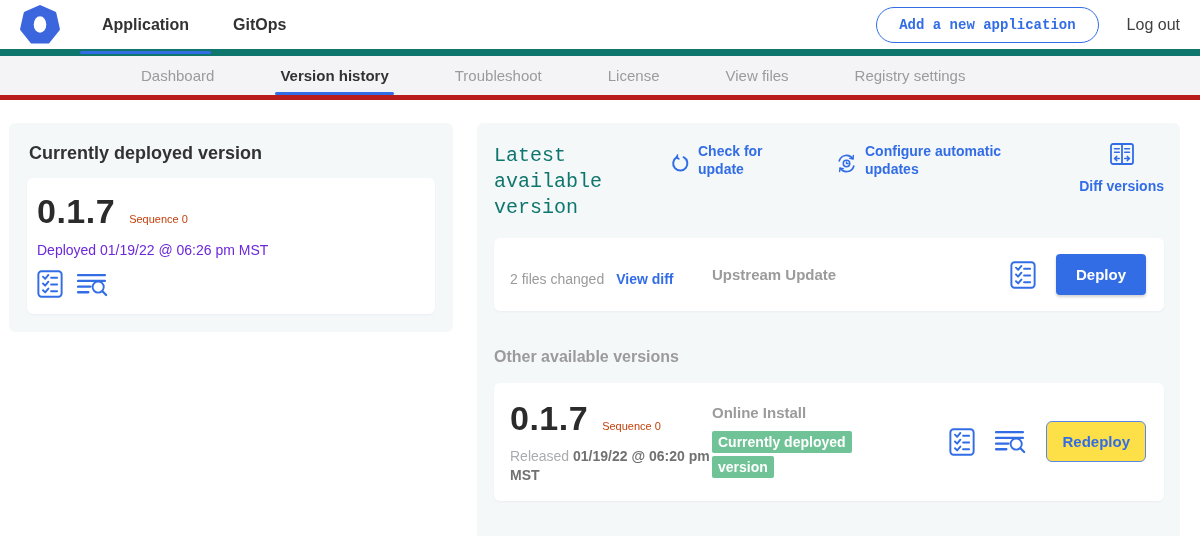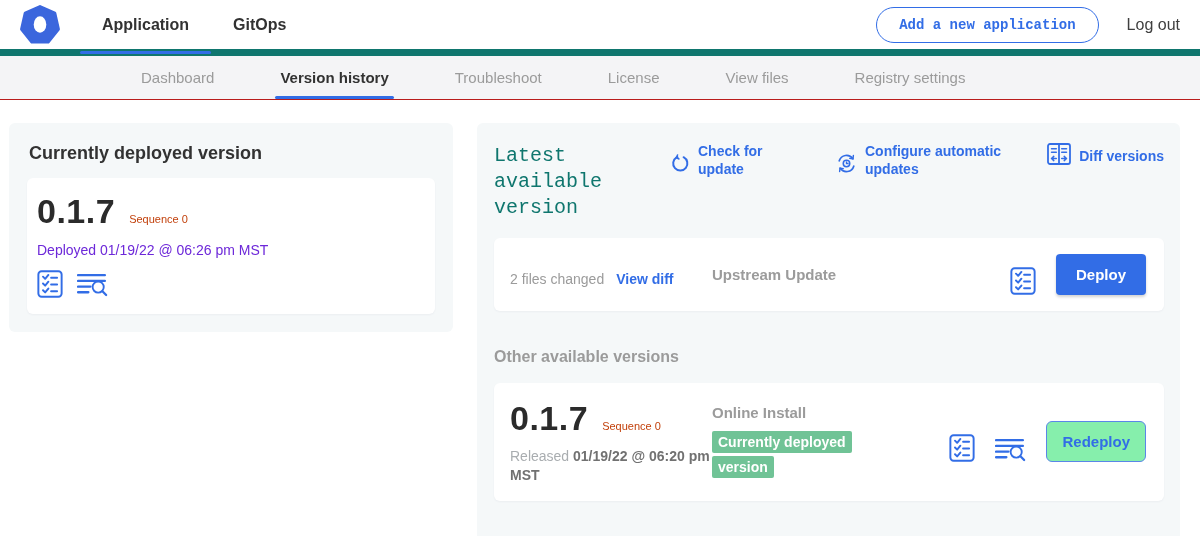--- a/index.html
+++ b/index.html
@@ -17,21 +17,21 @@
              padding:0 22px; font-size:16px; font-weight:600; color:#323232; cursor:pointer; }
   .top-tab.active::after { content:""; position:absolute; left:0; right:0; bottom:-1px;
              height:3px; background:#326de6; border-radius:2px; }
   .topnav-right { margin-left:auto; display:flex; align-items:center; gap:28px; }
   .add-app-btn { border:1px solid #326de6; background:#fff; color:#326de6; font-weight:700;
              font-size:14px; padding:9px 22px; border-radius:20px; cursor:pointer;
              font-family:Liberation Mono, monospace; }
   .logout { font-size:16px; color:#3f3f3f; cursor:pointer; }
   
   .subnav { height:44px; background:#f4f4f6; display:flex; align-items:stretch;
-            padding-left:141px; gap:66px; border-bottom:1px solid #b91c1c; }
+            padding-left:141px; gap:66px; border-bottom:5px solid #b91c1c; }
   .subnav-item { display:flex; align-items:center; font-size:15px; color:#9b9b9b;
             position:relative; cursor:pointer; white-space:nowrap; }
   .subnav-item.active { color:#323232; font-weight:600; }
   .subnav-item.active::after { content:""; position:absolute; left:-5px; right:-5px; bottom:0;
             height:3px; background:#326de6; border-radius:2px; }
   
   .content { display:flex; align-items:flex-start; gap:24px; padding:23px 20px 0 9px; }
   .panel { background:#f5f8f9; border-radius:6px; }
   .left-panel { width:444px; padding:18px; flex-shrink:0; }
   .left-panel-title { font-size:18px; font-weight:700; color:#323232; margin:2px 0 14px 2px; }
@@ -44,35 +44,35 @@
   .icon-row { display:flex; align-items:center; gap:14px; margin-top:12px; }
   .icon-btn { cursor:pointer; display:inline-flex; color:#326de6; }
   
   .right-panel { flex:1; padding:20px 16px 40px 17px; min-height:480px; }
   .right-header { display:flex; align-items:flex-start; }
   .right-title { font-size:20px; color:#0f766e; width:128px; line-height:1.3; flex-shrink:0;font-family:Liberation Mono, monospace; }
   .header-action { display:flex; align-items:flex-end; gap:8px; color:#326de6; font-size:14px;
             font-weight:600; line-height:1.25; cursor:pointer; }
   .ha-check { margin-left:48px; width:104px; }
   .ha-config { margin-left:62px; width:170px; }
-  .ha-diff { margin-left:auto; align-items:center; }
+  .ha-diff { margin-left:auto; align-items:center;flex-direction:column; }
   .header-action svg { flex-shrink:0; }
   .version-card { background:#fff; border-radius:6px; padding:16px; display:flex;
             align-items:center; margin-top:17px; box-shadow:0 1px 2px rgba(50,50,93,.05); }
   .vc-left { width:202px; flex-shrink:0; }
   .released { font-size:14px; color:#a9adb0; margin-top:9px; line-height:1.35; }
   .released .date { color:#717171; font-weight:700; }
   .files-row { margin-top:9px; font-size:14px; color:#9b9b9b; display:flex; gap:12px; }
   .view-diff { color:#326de6; font-weight:700; cursor:pointer; }
   .vc-mid { flex:1; font-size:15px; font-weight:600; color:#9b9b9b; padding-right:10px; }
-  .vc-right { display:flex; align-items:flex-end; gap:20px; padding-right:2px; }
+  .vc-right { display:flex; align-items:center; gap:20px; padding-right:2px; }
   .deploy-btn { background:#326de6; color:#fff; border:none; font-weight:700; font-size:15px;
             padding:12px 20px; border-radius:4px; cursor:pointer;
             box-shadow:0 2px 3px rgba(0,0,0,.18); font-family:"Liberation Sans", sans-serif; }
-  .redeploy-btn { background:#86efac; color:#326de6; border:1px solid #5b86e8; font-weight:700;
+  .redeploy-btn { background:#fde047; color:#326de6; border:1px solid #5b86e8; font-weight:700;
             font-size:15px; padding:11px 15px; border-radius:6px; cursor:pointer;
             font-family:"Liberation Sans", sans-serif; }
   .other-title { font-size:16px; color:#9b9b9b; margin-top:37px; }
   .badge-wrap { max-width:136px; margin-top:9px; line-height:1.65; }
   .deployed-badge { display:inline; background:#70c396; color:#fff; font-size:14px;
             font-weight:600; padding:3px 6px; border-radius:2px;
             -webkit-box-decoration-break:clone; box-decoration-break:clone; }
 </style>
 </head>
 <body>

